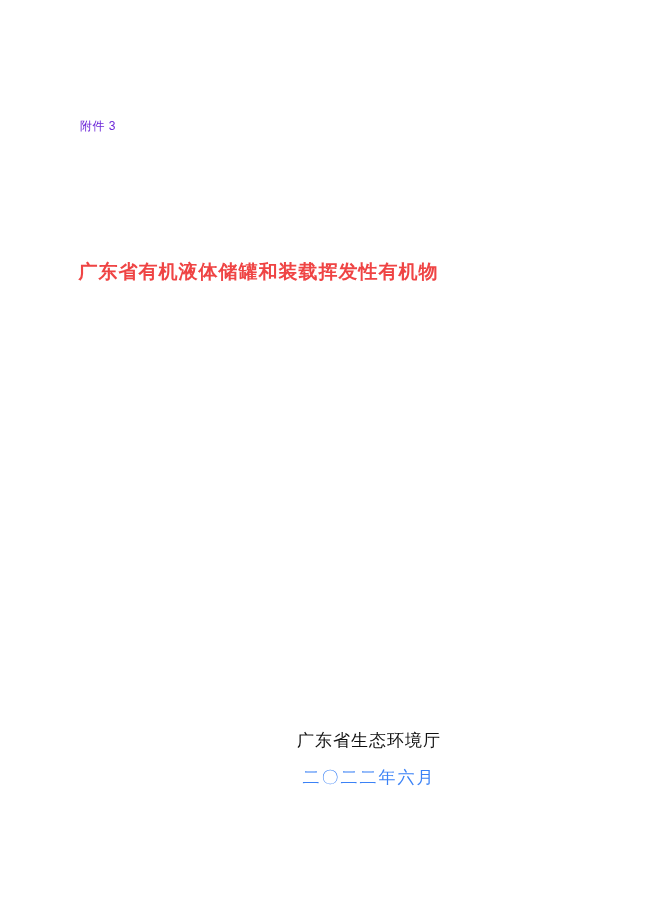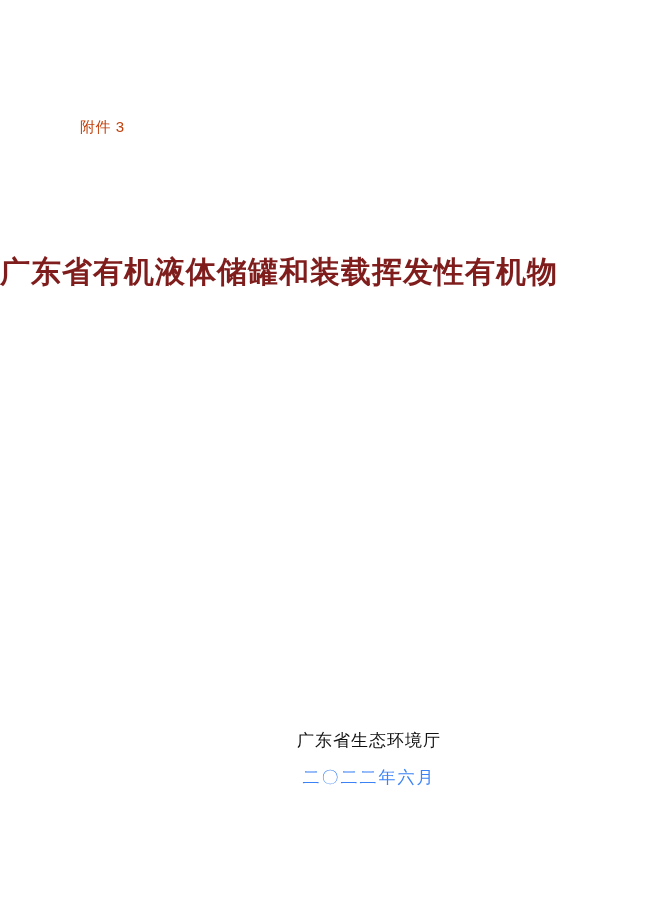--- a/index.html
+++ b/index.html
@@ -17,37 +17,37 @@
     background: #ffffff;
     margin: 0 auto;
     overflow: hidden;
     color: #000000;
   }
   .attachment-label {
     position: absolute;
     left: 80px;
     top: 118px;
     font-family: "Liberation Sans", sans-serif;
-    font-size: 15px;
+    font-size: 12px;
     letter-spacing: 0.5px;
-    color: #c2410c;
+    color: #6d28d9;
     white-space: nowrap;
   }
   .doc-title {
     position: absolute;
     left: 0;
     top: 244px;
     width: 517px;
     text-align: center;
     font-family: "Liberation Serif", "DejaVu Serif", serif;
     font-weight: bold;
-    font-size: 30px;
+    font-size: 19px;
     line-height: 56px;
     letter-spacing: 1px;
-    color: #7f1d1d;
+    color: #ef4444;
   }
   .doc-title .line {
     display: block;
     white-space: nowrap;
   }
   .issuer-block {
     position: absolute;
     left: 0;
     top: 722px;
     width: 650px;

